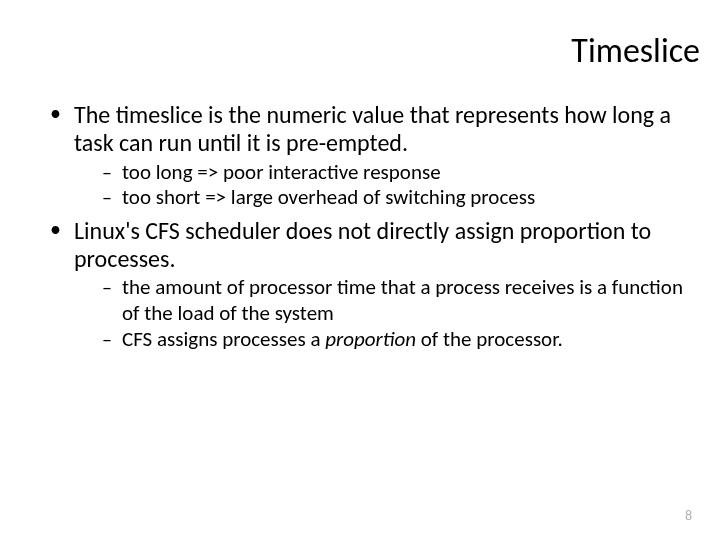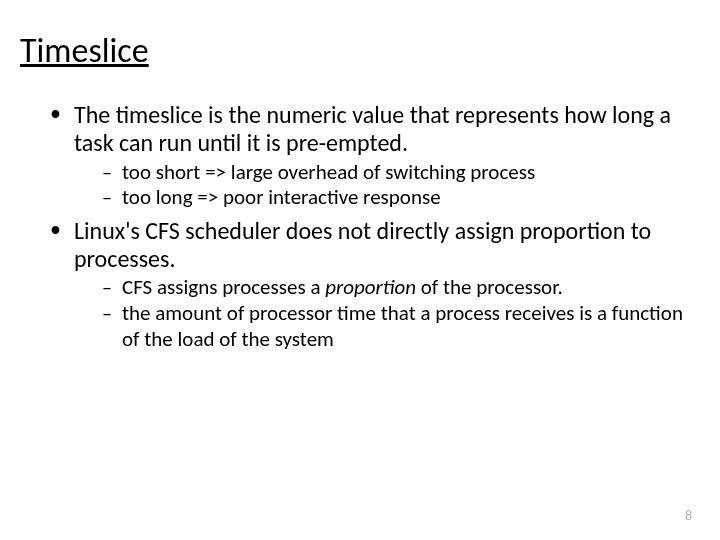--- a/index.html
+++ b/index.html
@@ -10,26 +10,25 @@
     body {
       width: 720px;
       height: 540px;
       background: #fff;
       font-family: Calibri, "Segoe UI", Arial, sans-serif;
       color: #000;
       position: relative;
       padding: 24px 20px 20px 20px;
     }
     .title {
-      text-align: left;
+      text-align: right;
       font-size: 34px;
       font-weight: 400;
       margin-bottom: 30px;
       margin-top: 6px;
-      text-decoration: underline;
     }
     ul.level1 {
       list-style: none;
       padding-left: 30px;
       margin-top: 16px;
     }
     ul.level1 > li {
       font-size: 24px;
       line-height: 1.18;
       margin-bottom: 4px;
@@ -75,26 +74,26 @@
   </style>
 </head>
 <body>
 
 <h1 class="title">Timeslice</h1>
 
 <ul class="level1">
   <li>
     <span>The timeslice is the numeric value that represents how long a task can run until it is pre-empted.</span>
     <ul class="level2">
+      <li><span>too long =&gt; poor interactive response</span></li>
       <li><span>too short =&gt; large overhead of switching process</span></li>
-      <li><span>too long =&gt; poor interactive response</span></li>
     </ul>
   </li>
   <li>
     <span>Linux's CFS scheduler does not directly assign proportion to processes.</span>
     <ul class="level2">
+      <li><span>the amount of processor time that a process receives is a function of the load of the system</span></li>
       <li><span>CFS assigns processes a <span class="italic">proportion</span> of the processor.</span></li>
-      <li><span>the amount of processor time that a process receives is a function of the load of the system</span></li>
     </ul>
   </li>
 </ul>
 
 <div class="page-number">8</div>
 
 </body></html>

